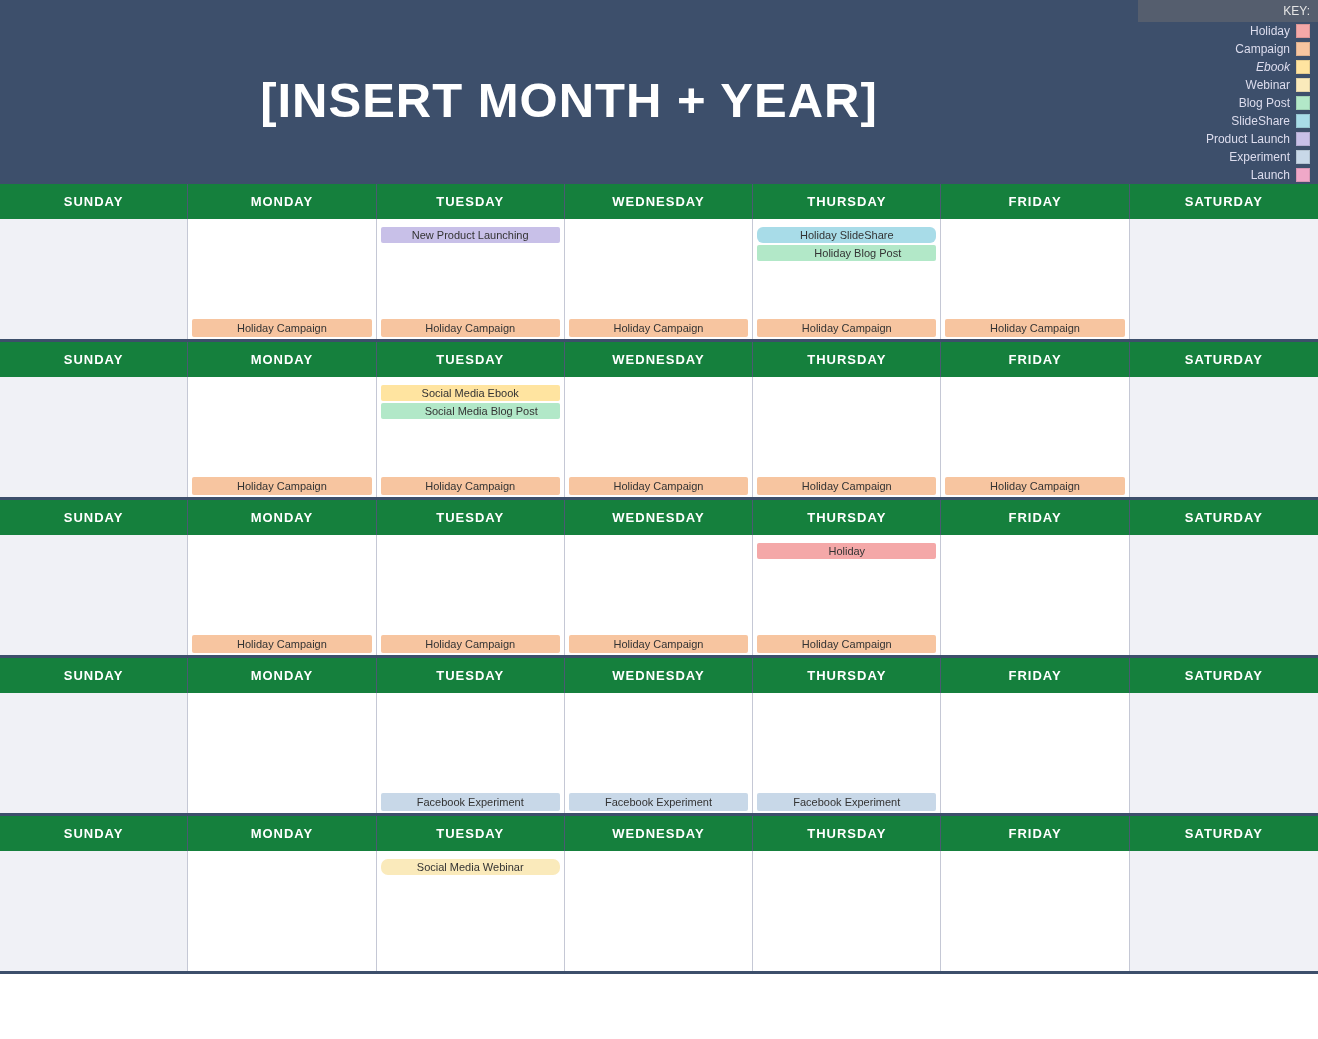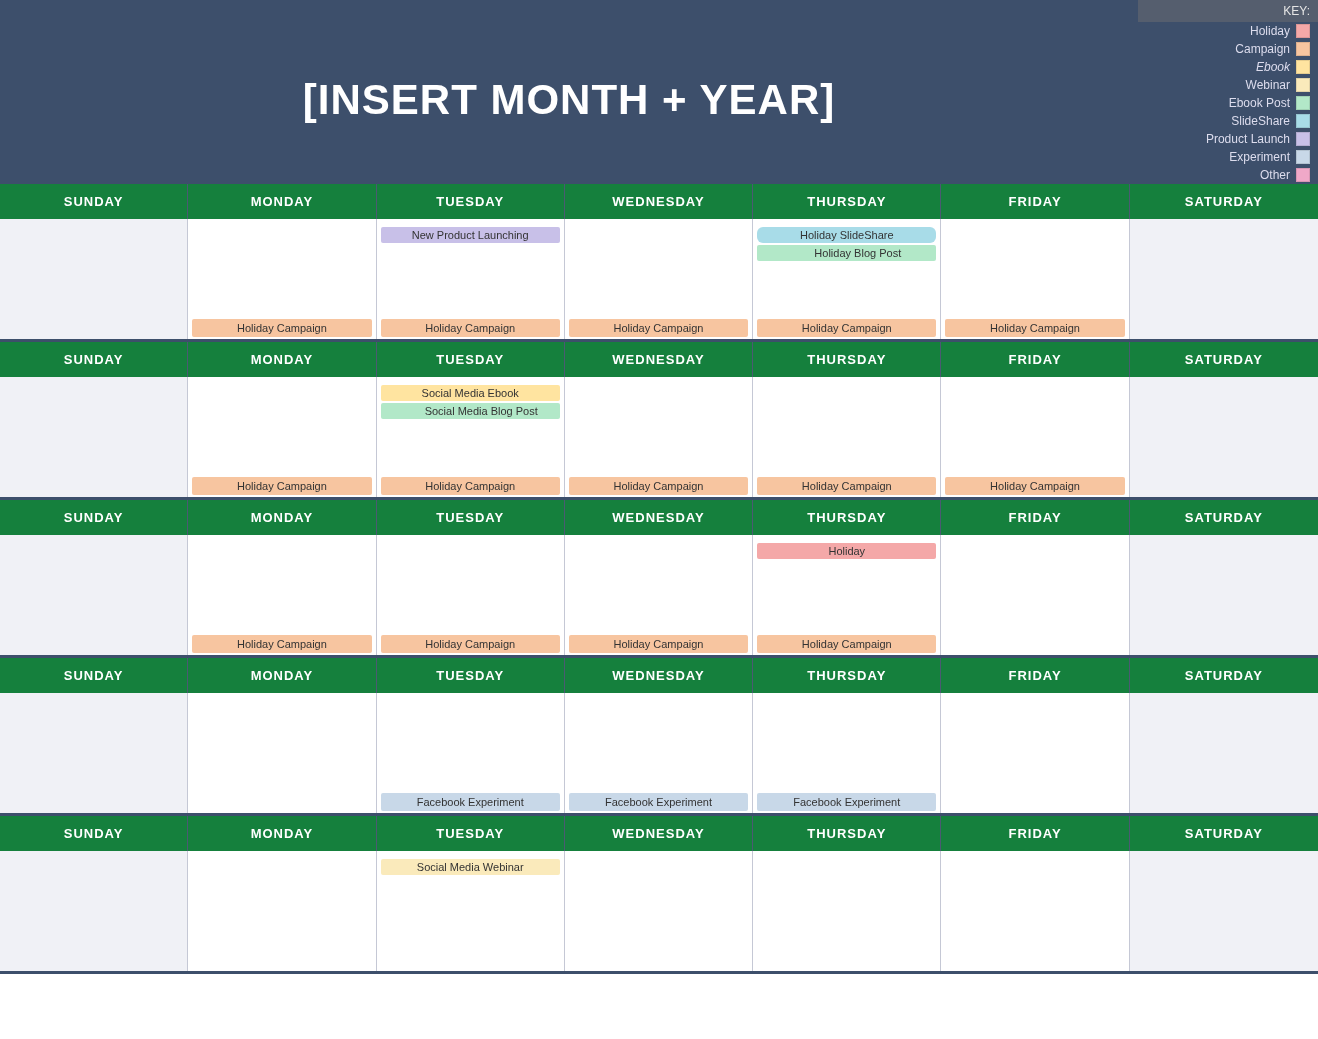--- a/index.html
+++ b/index.html
@@ -11,21 +11,21 @@
     .header-row { display: flex; width: 100%; }
     .header-title-area {
       background: #3d4f6b;
       flex: 1;
       display: flex; align-items: center; justify-content: center;
       padding: 30px 20px;
       min-height: 170px;
     }
     .header-title {
       color: #fff;
-      font-size: 42px;
+      font-size: 49px;
       font-weight: bold;
       letter-spacing: 1px;
       margin-top: 16px;
     }
     .key-panel {
       background: #3d4f6b;
       width: 180px;
       min-height: 170px;
       display: flex;
       flex-direction: column;
@@ -92,21 +92,21 @@
     .event-tags { display: flex; flex-direction: column; gap: 2px; margin-top: 2px; }
     .event-tag {
       font-size: 11px;
       padding: 2px 4px;
       border-radius: 2px;
       text-align: center;
     }
     .tag-holiday { background: #f4a8a8; color: #333; }
     .tag-campaign { background: #f7c5a0; color: #333; }
     .tag-ebook { background: #ffe4a0; color: #333; }
-    .tag-webinar { background: #faeabb; color: #333; }
+    .tag-webinar { background: #faeabb; color: #333; border-radius: 7px; }
     .tag-blogpost { background: #b2e8c8; color: #333; padding-left: 26px; }
     .tag-slideshare { background: #a8dce8; color: #333; border-radius: 6px; }
     .tag-launch { background: #c8c0e8; color: #333; }
     .tag-experiment { background: #c8d8e8; color: #333; }
 
     .bottom-tag {
       font-size: 11px;
       padding: 3px 4px;
       border-radius: 2px;
       text-align: center;
@@ -136,37 +136,37 @@
         </div>
         <div class="key-item">
           <span style="color:#dde;font-size:12px;font-style:italic;">Ebook</span>
           <span class="key-color-box" style="background:#ffe4a0;border:1px solid rgba(0,0,0,0.1);"></span>
         </div>
         <div class="key-item">
           <span style="color:#dde;font-size:12px;">Webinar</span>
           <span class="key-color-box" style="background:#faeabb;border:1px solid rgba(0,0,0,0.1);"></span>
         </div>
         <div class="key-item">
-          <span style="color:#dde;font-size:12px;">Ebook Post</span>
+          <span style="color:#dde;font-size:12px;">Blog Post</span>
           <span class="key-color-box" style="background:#b2e8c8;border:1px solid rgba(0,0,0,0.1);"></span>
         </div>
         <div class="key-item">
           <span style="color:#dde;font-size:12px;">SlideShare</span>
           <span class="key-color-box" style="background:#a8dce8;border:1px solid rgba(0,0,0,0.1);"></span>
         </div>
         <div class="key-item">
           <span style="color:#dde;font-size:12px;">Product Launch</span>
           <span class="key-color-box" style="background:#c8c0e8;border:1px solid rgba(0,0,0,0.1);"></span>
         </div>
         <div class="key-item">
           <span style="color:#dde;font-size:12px;">Experiment</span>
           <span class="key-color-box" style="background:#c8d8e8;border:1px solid rgba(0,0,0,0.1);"></span>
         </div>
         <div class="key-item">
-          <span style="color:#dde;font-size:12px;">Other</span>
+          <span style="color:#dde;font-size:12px;">Launch</span>
           <span class="key-color-box" style="background:#f0a8c8;border:1px solid rgba(0,0,0,0.1);"></span>
         </div>
       </div>
   </div>
 
   <div id="calendar-body">
       <div class="calendar-week-header">
         <div class="day-header">SUNDAY</div>
         <div class="day-header">MONDAY</div>
         <div class="day-header">TUESDAY</div>

